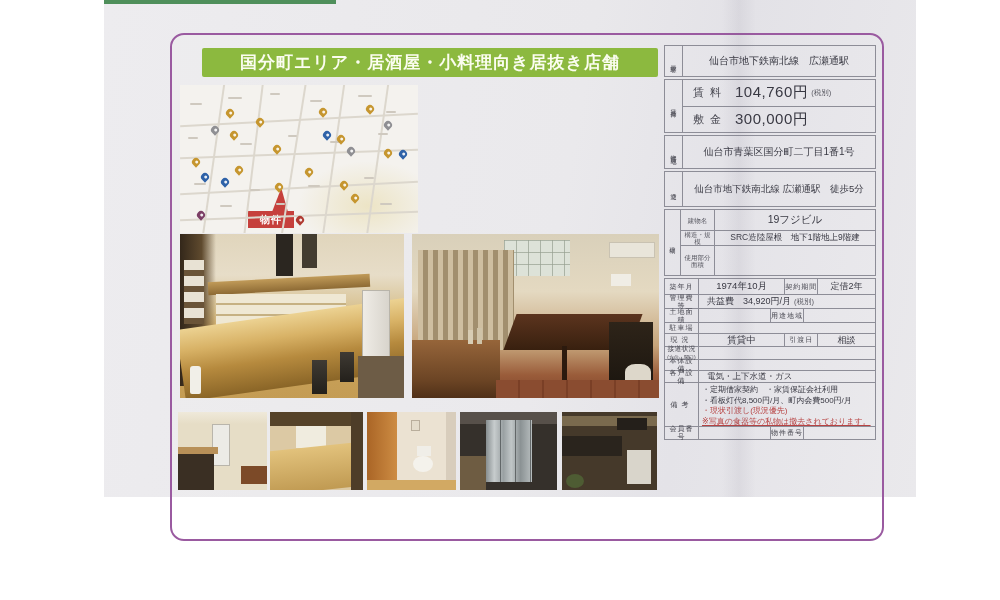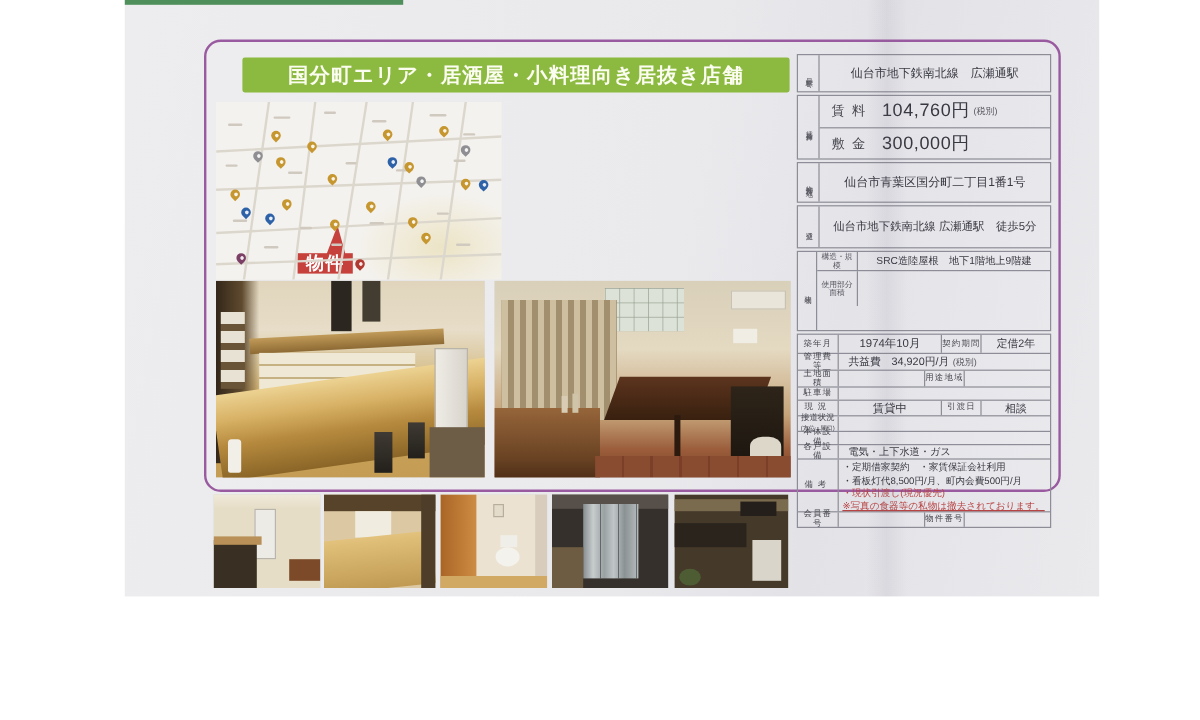--- a/index.html
+++ b/index.html
@@ -7,36 +7,36 @@
   *{box-sizing:border-box;}
 
   
   .paper{position:absolute;left:104px;top:0;width:812px;height:497px;
     background:linear-gradient(100deg,#edecef 0%,#e9e8eb 55%,#e3e2e7 72%,#eae9ec 100%);}
   .paper::after{content:"";position:absolute;right:160px;top:0;width:34px;height:100%;
     background:linear-gradient(90deg,rgba(0,0,0,0),rgba(110,105,125,.09),rgba(0,0,0,0));}
   .green-strip{position:absolute;left:0;top:0;width:232px;height:4px;background:#4f8f5b;}
 
   
-  .flyer{position:absolute;left:66px;top:33px;width:714px;height:377px;
+  .flyer{position:absolute;left:66px;top:33px;width:714px;height:508px;
     border:2px solid #9a5aa0;border-radius:14px;background:rgba(255,255,255,.05);}
 
   .title-bar{position:absolute;left:30px;top:13px;width:456px;height:29px;background:#8cb93f;
     color:#fbfdf0;font-weight:bold;font-size:17px;line-height:29px;text-align:center;letter-spacing:1px;border-radius:2px;}
 
   
   .map{position:absolute;left:8px;top:50px;width:238px;height:148px;background:#f4f2ee;overflow:hidden;}
   .map .tint{position:absolute;right:-20px;bottom:-18px;width:140px;height:90px;border-radius:50%;
     background:radial-gradient(closest-side,rgba(233,222,180,.7),rgba(233,222,180,0));}
   .road{position:absolute;background:#dcd7cd;}
   .smudge{position:absolute;height:2px;background:#cfc9bf;border-radius:1px;}
   .pin{position:absolute;width:8px;height:8px;border-radius:50% 50% 50% 0;transform:rotate(-45deg);}
   .pin i{position:absolute;left:2.5px;top:2.5px;width:3px;height:3px;border-radius:50%;background:rgba(255,255,255,.9);}
   .badge{position:absolute;left:68px;top:126px;width:46px;height:17px;background:#c6403c;color:#ffffff;
-    font-size:15px;font-weight:bold;line-height:17px;text-align:center;letter-spacing:1px;}
+    font-size:10px;font-weight:bold;line-height:17px;text-align:center;letter-spacing:1px;}
   .badge-pointer{position:absolute;left:92px;top:103px;width:16px;height:24px;background:#c6403c;
     clip-path:polygon(58% 0,100% 100%,0 100%);}
 
   
   .ph{position:absolute;overflow:hidden;background:#ddd;}
   .ph>div{position:absolute;}
   .ph1{left:8px;top:199px;width:224px;height:164px;}
   .ph2{left:240px;top:199px;width:247px;height:164px;}
   .phs{top:377px;height:78px;}
   .ps1{left:6px;width:89px;}  .ps2{left:98px;width:93px;} .ps3{left:195px;width:89px;}
@@ -295,20 +295,24 @@
         <div class="row h34">
           <div class="vlab">交通</div>
           <div class="cell fs95">仙台市地下鉄南北線 広瀬通駅　徒歩5分</div>
         </div>
       </div>
 
       <div class="tgroup">
         <div class="row" style="height:65px;">
           <div class="vlab" style="width:16px;min-width:16px;">建物</div>
           <div class="subcol" style="padding:0;">
+            <div class="row h20" style="border-top:none;">
+              <div class="blab">建物名</div>
+              <div class="cell fs105">19フジビル</div>
+            </div>
             <div class="row h15">
               <div class="blab">構造・規模</div>
               <div class="cell fs85">SRC造陸屋根　地下1階地上9階建</div>
             </div>
             <div class="row h30b">
               <div class="blab">使用部分面積</div>
             </div>
           </div>
         </div>
       </div>

